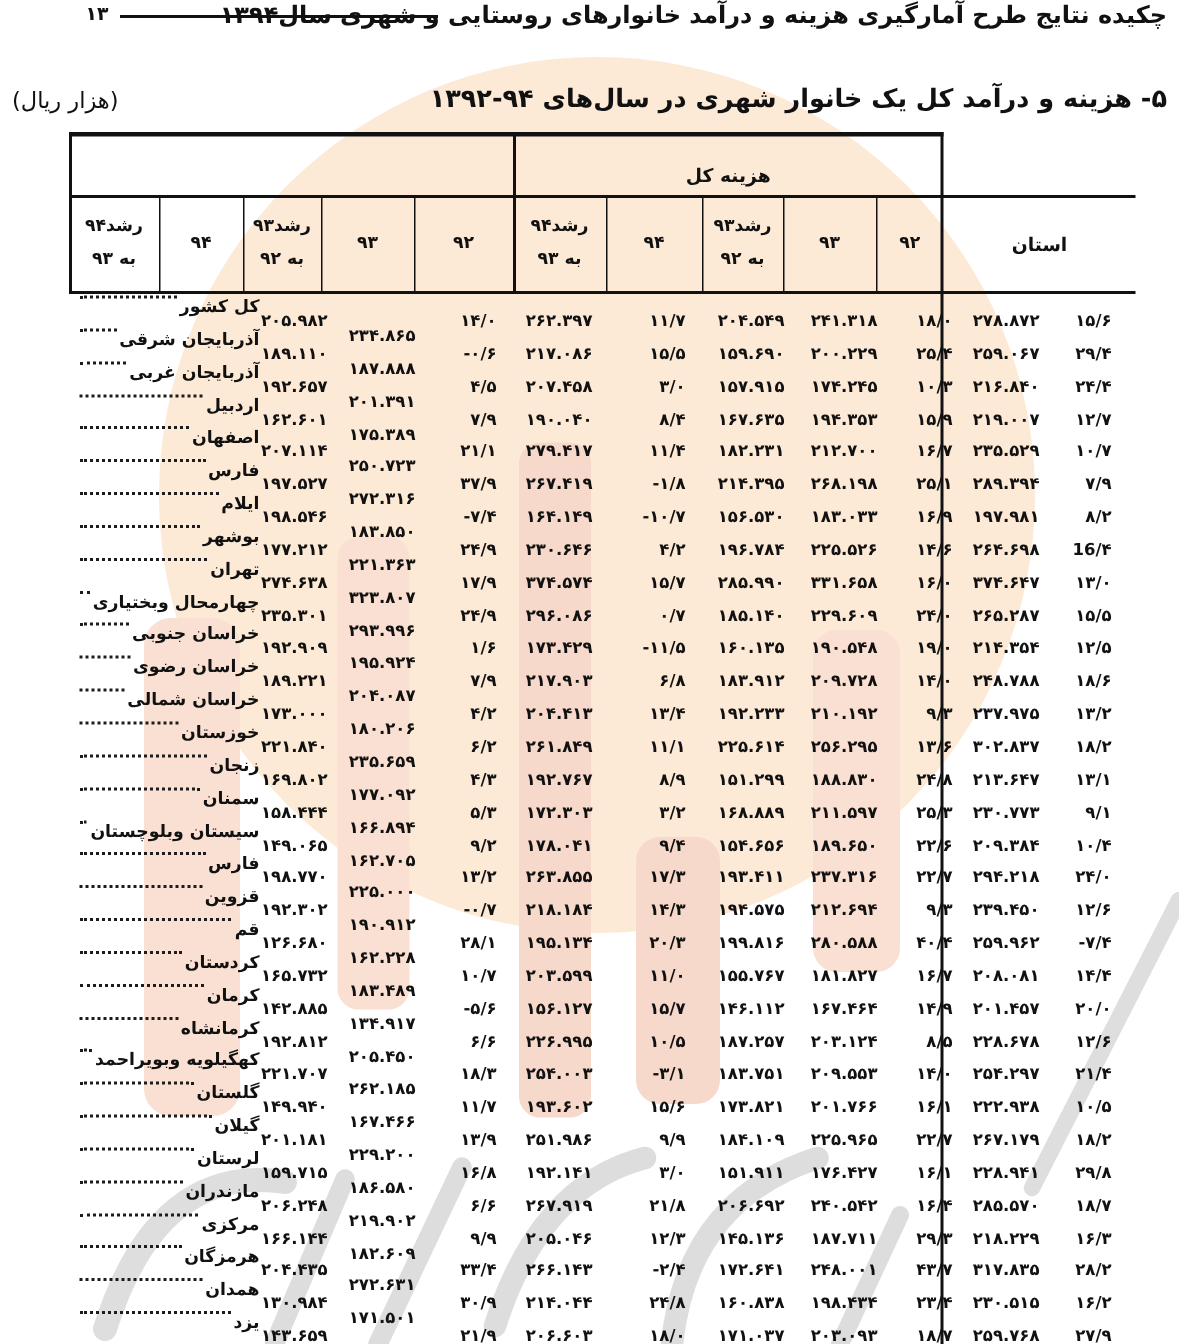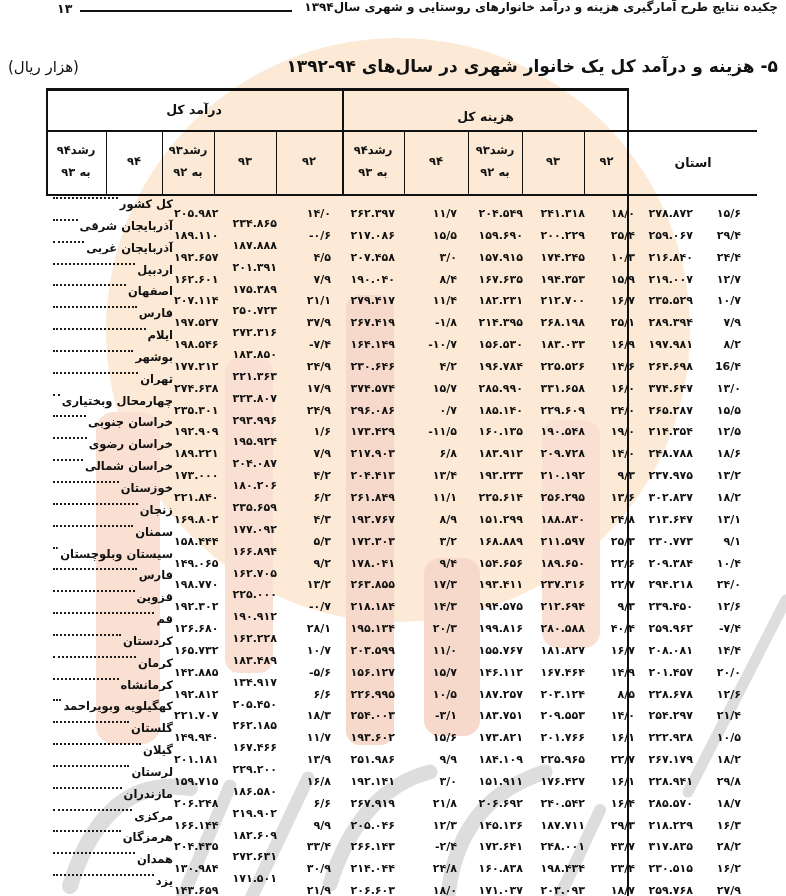--- a/index.html
+++ b/index.html
@@ -8,21 +8,21 @@
     background:#ffffff;
     font-family:"DejaVu Sans","Liberation Sans",sans-serif;
     color:#111;
   }
   
   .wm{position:absolute;inset:0;z-index:0;pointer-events:none;}
   
   .page-head{position:absolute;top:0;left:0;width:786px;height:26px;z-index:2;}
   .page-num{position:absolute;left:57px;top:1px;font-size:12.5px;font-weight:bold;}
   .head-rule{position:absolute;left:80px;top:10px;width:212px;height:2px;background:#111;}
-  .head-text{position:absolute;right:8px;top:0;font-size:12px;font-weight:bold;direction:rtl;margin-left:12px;}
+  .head-text{position:absolute;right:8px;top:0;font-size:16px;font-weight:bold;direction:rtl;margin-left:12px;}
   .title-row{position:absolute;top:56px;left:0;width:786px;z-index:2;}
   .tbl-title{position:absolute;right:8px;top:0;font-size:17px;font-weight:bold;direction:rtl;}
   .unit-label{position:absolute;left:8px;top:2px;font-size:15px;font-weight:normal;direction:rtl;}
   
   .ln{position:absolute;background:#111;z-index:3;}
   
   .thead{position:absolute;left:46px;top:88px;width:711px;height:106px;z-index:2;}
   .hcell{position:absolute;display:flex;align-items:center;justify-content:center;
          font-weight:bold;direction:rtl;text-align:center;}
   .hgroup{font-size:12.5px;}
@@ -93,21 +93,20 @@
 <div class="ln" style="left:106px; top:130px; width:1.3px; height:64px;"></div>
 <div class="ln" style="left:162px; top:130px; width:1.3px; height:64px;"></div>
 <div class="ln" style="left:214px; top:130px; width:1.3px; height:64px;"></div>
 <div class="ln" style="left:276px; top:130px; width:1.3px; height:64px;"></div>
 <div class="ln" style="left:404px; top:130px; width:1.3px; height:64px;"></div>
 <div class="ln" style="left:468px; top:130px; width:1.3px; height:64px;"></div>
 <div class="ln" style="left:522px; top:130px; width:1.3px; height:64px;"></div>
 <div class="ln" style="left:584px; top:130px; width:1.3px; height:64px;"></div>
 
 <div class="thead">
-  <div class="hcell hgroup" style="left:0;   top:0;    width:296px; height:42px;">درآمد کل</div>
   <div class="hcell hgroup" style="left:296px;top:0;    width:287px; height:56px;">هزینه کل</div>
   <div class="hcell hgroup" style="left:583px;top:42px; width:128px; height:64px;">استان</div>
 
   <div class="hcell hsub" style="left:0;top:42px;width:60px;height:64px;">
     <span><span>رشد۹۴</span><br><span>به ۹۳</span></span>
   </div>
   <div class="hcell hsub" style="left:60px;top:42px;width:56px;height:64px;">۹۴</div>
   <div class="hcell hsub" style="left:116px;top:42px;width:52px;height:64px;">
     <span><span>رشد۹۳</span><br><span>به ۹۲</span></span>
   </div>

